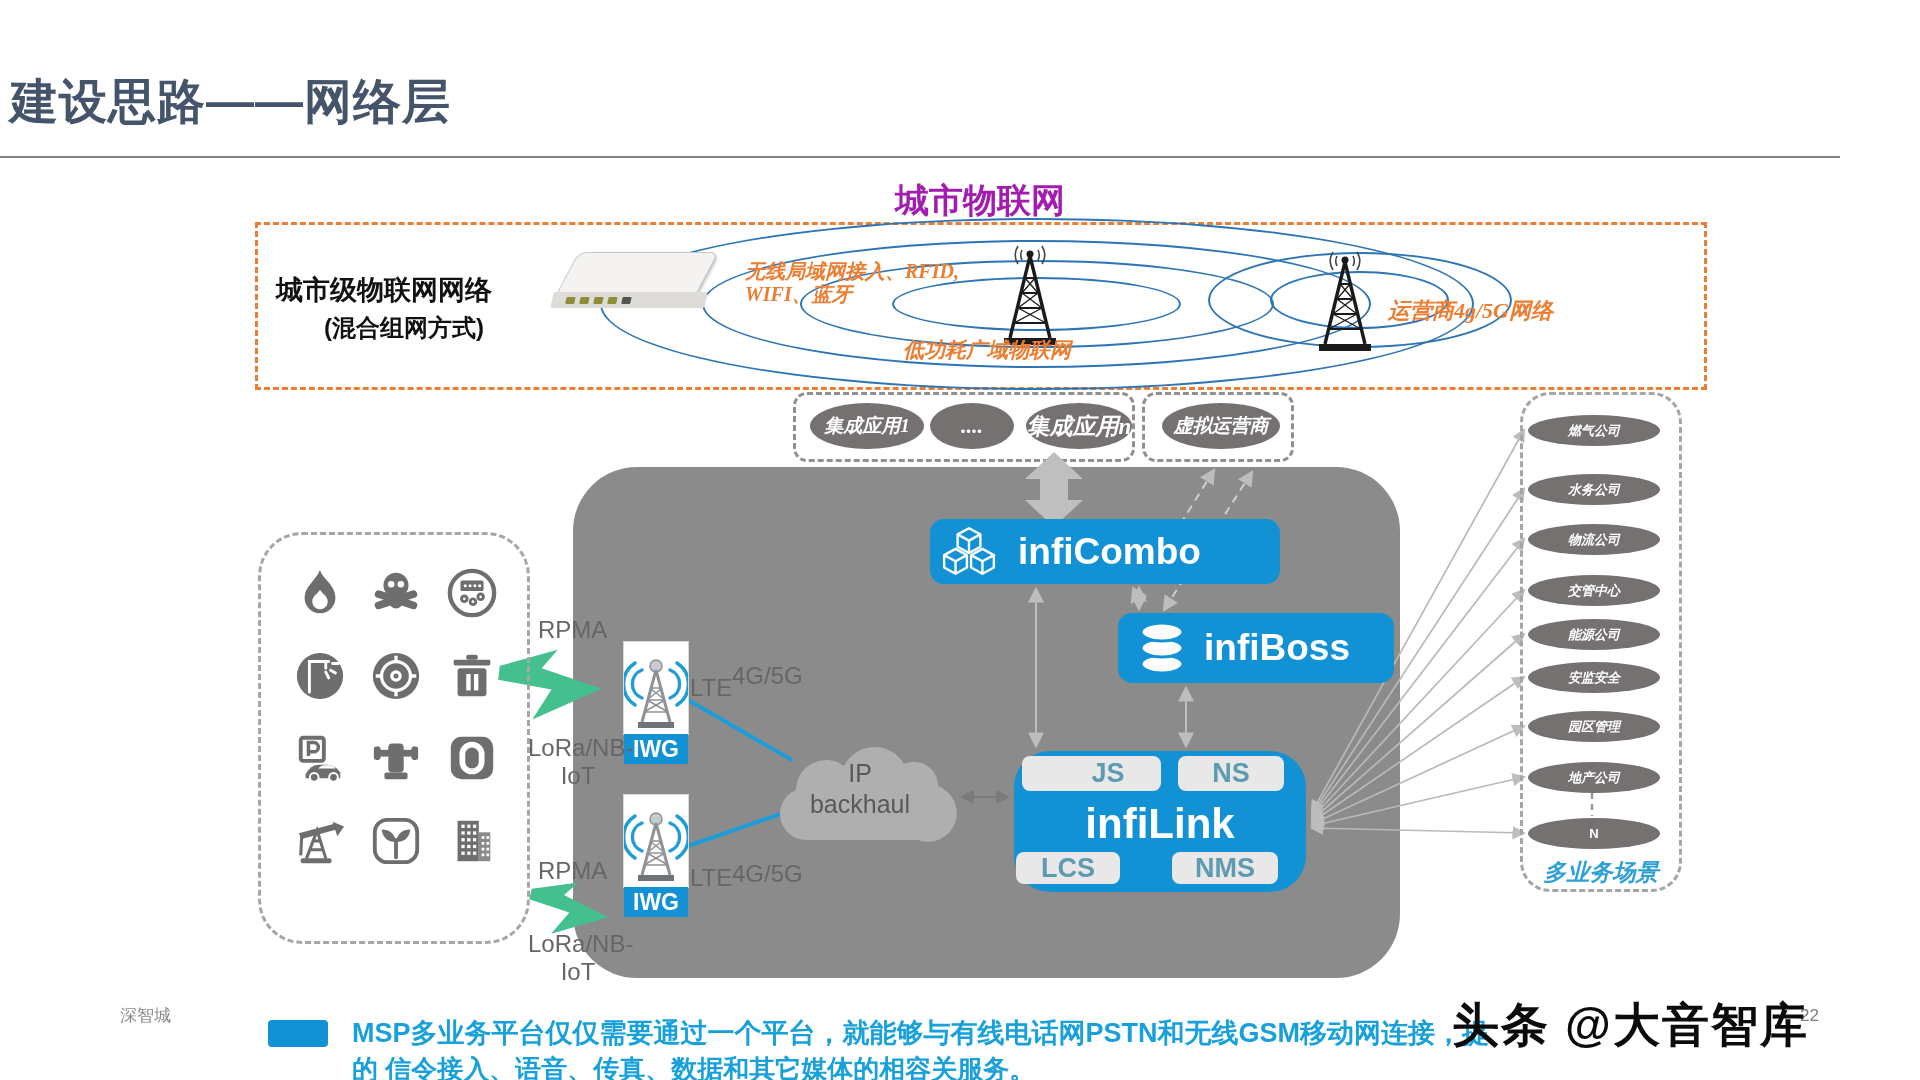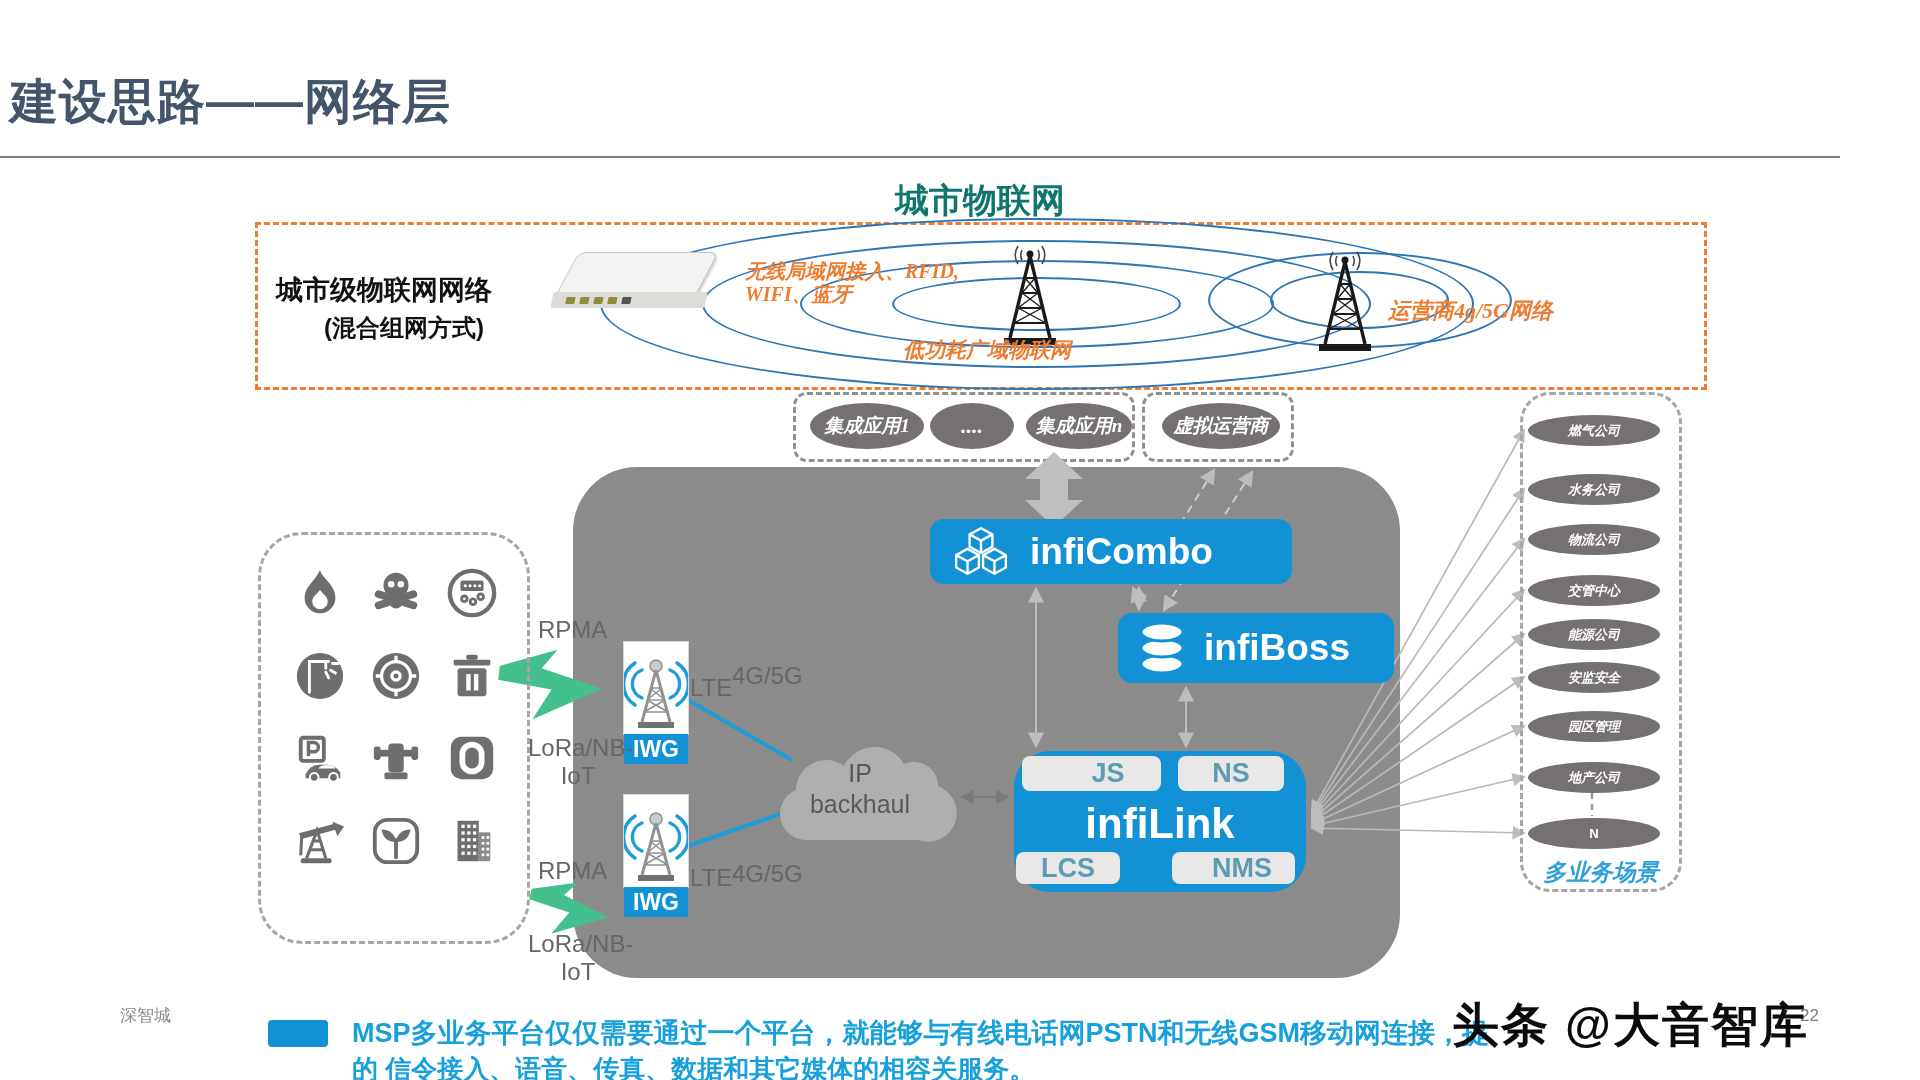--- a/index.html
+++ b/index.html
@@ -4,21 +4,21 @@
 <style>
   html,body{margin:0;padding:0;background:#fff;}
   #stage{position:relative;width:1920px;height:1080px;overflow:hidden;background:#fff;
          font-family:"Liberation Sans","DejaVu Sans",sans-serif;}
   .abs{position:absolute;}
   .serifital{font-family:"Liberation Serif","DejaVu Serif",serif;font-style:italic;}
   
   .slide-title{left:10px;top:70px;font-size:48px;font-weight:800;color:#44546A;letter-spacing:1px;z-index:4;}
   .title-rule{left:0;top:156px;width:1840px;height:2px;background:#7F7F7F;z-index:1;}
   .diagram-heading{left:850px;top:178px;width:260px;text-align:center;font-size:34px;font-weight:bold;
-                   color:#0f766e;font-family:"Liberation Serif","DejaVu Serif",serif;z-index:4;}
+                   color:#a21caf;font-family:"Liberation Serif","DejaVu Serif",serif;z-index:4;}
   
   .orange-box{left:255px;top:222px;width:1452px;height:168px;border:3px dashed #ED7D31;box-sizing:border-box;z-index:1;}
   .net-label1{left:276px;top:272px;width:256px;font-size:27px;font-weight:bold;color:#111;z-index:4;}
   .net-label2{left:276px;top:312px;width:256px;text-align:center;font-size:24px;font-weight:bold;color:#111;z-index:4;}
   .orange-note{color:#ED7D31;font-weight:bold;font-style:italic;z-index:4;line-height:1.15;
                font-family:"Liberation Serif","DejaVu Serif",serif;}
   .wave{border:2px solid #2E75B6;border-radius:50%;z-index:1;}
   
   .router-top{left:566px;top:252px;width:138px;height:46px;background:#F4F3F1;border:1px solid #C9C9C6;
               border-radius:8px;transform:skewX(-28deg);box-shadow:2px 2px 3px rgba(0,0,0,.25);z-index:3;}
@@ -95,21 +95,21 @@
     <div>无线局域网接入、RFID,</div>
     <div>WIFI、蓝牙</div>
   </div>
   <div class="abs orange-note" style="left:903px;top:338px;font-size:21px;">低功耗广域物联网</div>
   <div class="abs orange-note" style="left:1388px;top:298px;font-size:22px;">运营商4g/5G网络</div>
 
   <div class="abs dash-box" style="left:793px;top:392px;width:342px;height:70px;"></div>
   <div class="abs dash-box" style="left:1142px;top:392px;width:152px;height:70px;"></div>
   <div class="abs gellipse" style="left:810px;top:403px;width:114px;height:46px;font-size:19px;">集成应用1</div>
   <div class="abs gellipse" style="left:930px;top:403px;width:84px;height:46px;font-size:22px;">....</div>
-  <div class="abs gellipse" style="left:1026px;top:403px;width:106px;height:46px;font-size:19px;">集成应用n</div>
+  <div class="abs gellipse" style="left:1026px;top:403px;width:106px;height:46px;font-size:23px;">集成应用n</div>
   <div class="abs gellipse" style="left:1162px;top:403px;width:118px;height:46px;font-size:19px;">虚拟运营商</div>
 
   <div class="abs gray-box"></div>
 
   <svg class="layer" width="1920" height="1080" viewBox="0 0 1920 1080">
     <defs>
       <marker id="mGray" viewBox="0 0 10 10" refX="8.5" refY="5" markerWidth="8" markerHeight="8" orient="auto-start-reverse">
         <path d="M0 0 L10 5 L0 10 z" fill="#BDBDBD"></path>
       </marker>
       <marker id="mDark" viewBox="0 0 10 10" refX="8.5" refY="5" markerWidth="7" markerHeight="7" orient="auto-start-reverse">
@@ -157,21 +157,21 @@
       <line x1="1312" y1="820" x2="1524" y2="634" marker-start="url(#mGray)" marker-end="url(#mGray)"></line>
       <line x1="1312" y1="822" x2="1524" y2="677" marker-start="url(#mGray)" marker-end="url(#mGray)"></line>
       <line x1="1312" y1="824" x2="1524" y2="726" marker-start="url(#mGray)" marker-end="url(#mGray)"></line>
       <line x1="1312" y1="826" x2="1524" y2="777" marker-start="url(#mGray)" marker-end="url(#mGray)"></line>
       <line x1="1312" y1="828" x2="1524" y2="833" marker-start="url(#mGray)" marker-end="url(#mGray)"></line>
     </g>
 
     <line x1="1592" y1="793" x2="1592" y2="816" stroke="#9b9b9b" stroke-width="2.5" stroke-dasharray="6 5"></line>
   </svg>
 
-  <div class="abs blue-box" style="left:930px;top:519px;width:340px;height:65px;padding-left:22px;gap:20px;">
+  <div class="abs blue-box" style="left:930px;top:519px;width:340px;height:65px;padding-left:10px;gap:20px;">
     <svg width="58" height="52" viewBox="0 0 56 50">
       <g fill="none" stroke="#fff" stroke-width="2.3" stroke-linejoin="round">
         <path d="M28 2 L39 8 V20 L28 26 L17 20 V8 Z M17 8 L28 14 L39 8 M28 14 V26"></path>
         <path d="M15 22 L26 28 V40 L15 46 L4 40 V28 Z M4 28 L15 34 L26 28 M15 34 V46"></path>
         <path d="M41 22 L52 28 V40 L41 46 L30 40 V28 Z M30 28 L41 34 L52 28 M41 34 V46"></path>
       </g>
     </svg>
     <span class="bname">infiCombo</span>
   </div>
 
@@ -181,21 +181,21 @@
       <ellipse cx="26" cy="29" rx="21" ry="9" fill="#fff" stroke="#1292D4" stroke-width="3"></ellipse>
       <ellipse cx="26" cy="13" rx="21" ry="9" fill="#fff" stroke="#1292D4" stroke-width="3"></ellipse>
     </svg>
     <span class="bname">infiBoss</span>
   </div>
 
   <div class="abs blue-box" style="left:1014px;top:751px;width:292px;height:141px;border-radius:36px;"></div>
   <div class="abs pill" style="left:1022px;top:756px;width:106px;height:35px;padding-left:33px;">JS</div>
   <div class="abs pill" style="left:1178px;top:756px;width:106px;height:35px;">NS</div>
   <div class="abs pill" style="left:1016px;top:852px;width:104px;height:32px;">LCS</div>
-  <div class="abs pill" style="left:1172px;top:852px;width:106px;height:32px;padding-left:17px;">NMS</div>
+  <div class="abs pill" style="left:1172px;top:852px;width:106px;height:32px;">NMS</div>
   <div class="abs linkname" style="left:1014px;top:800px;width:292px;text-align:center;">infiLink</div>
 
   <svg class="abs" style="left:758px;top:736px;z-index:3;" width="210" height="128" viewBox="0 0 210 128">
     <path d="M160 104 H48 a26 26 0 0 1 -10 -50 a30 30 0 0 1 48 -24 a34 34 0 0 1 60 -2 a24 24 0 0 1 34 22 a23 23 0 0 1 -20 54 z" fill="#AFAFAF"></path>
   </svg>
   <div class="abs cloud-text" style="left:770px;top:758px;width:180px;">
     <div>IP</div>
     <div>backhaul</div>
   </div>
 

